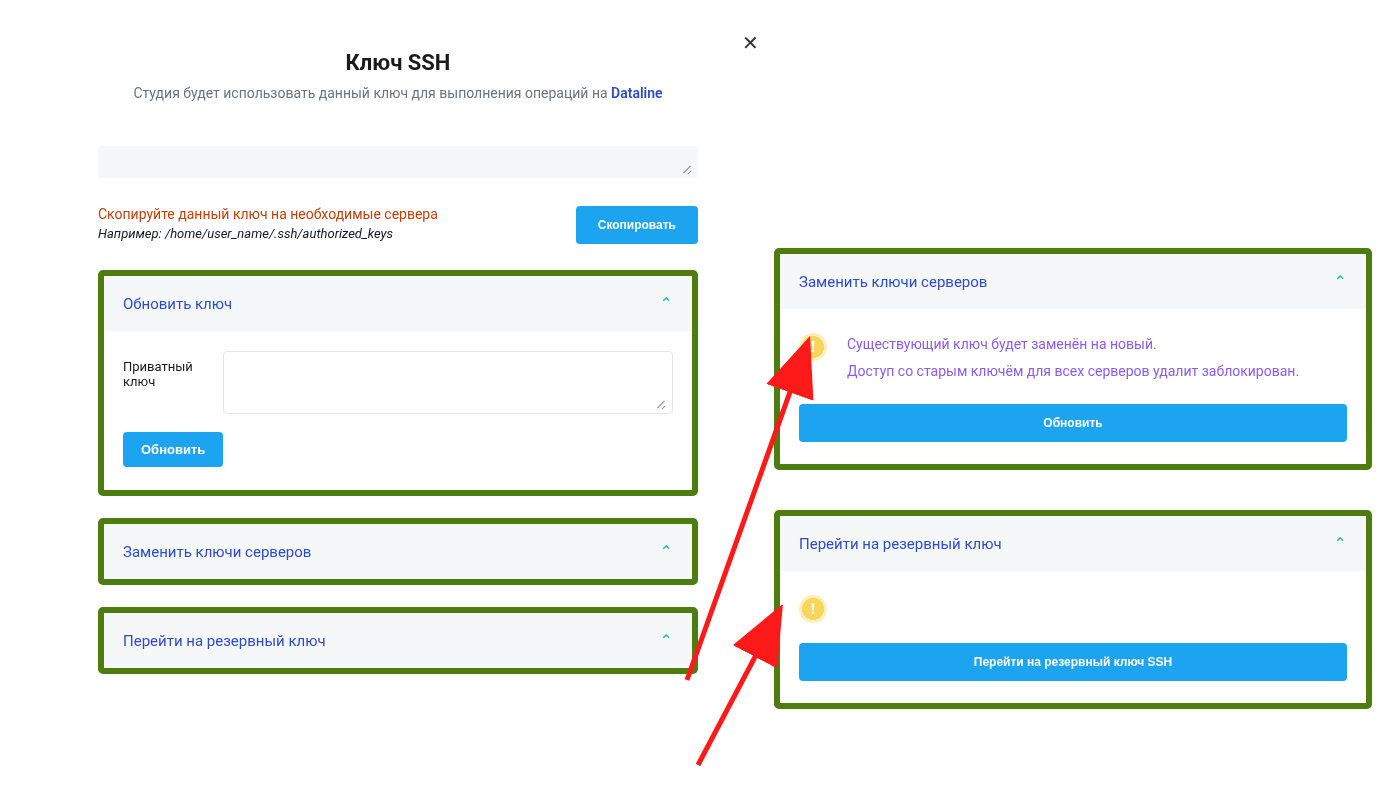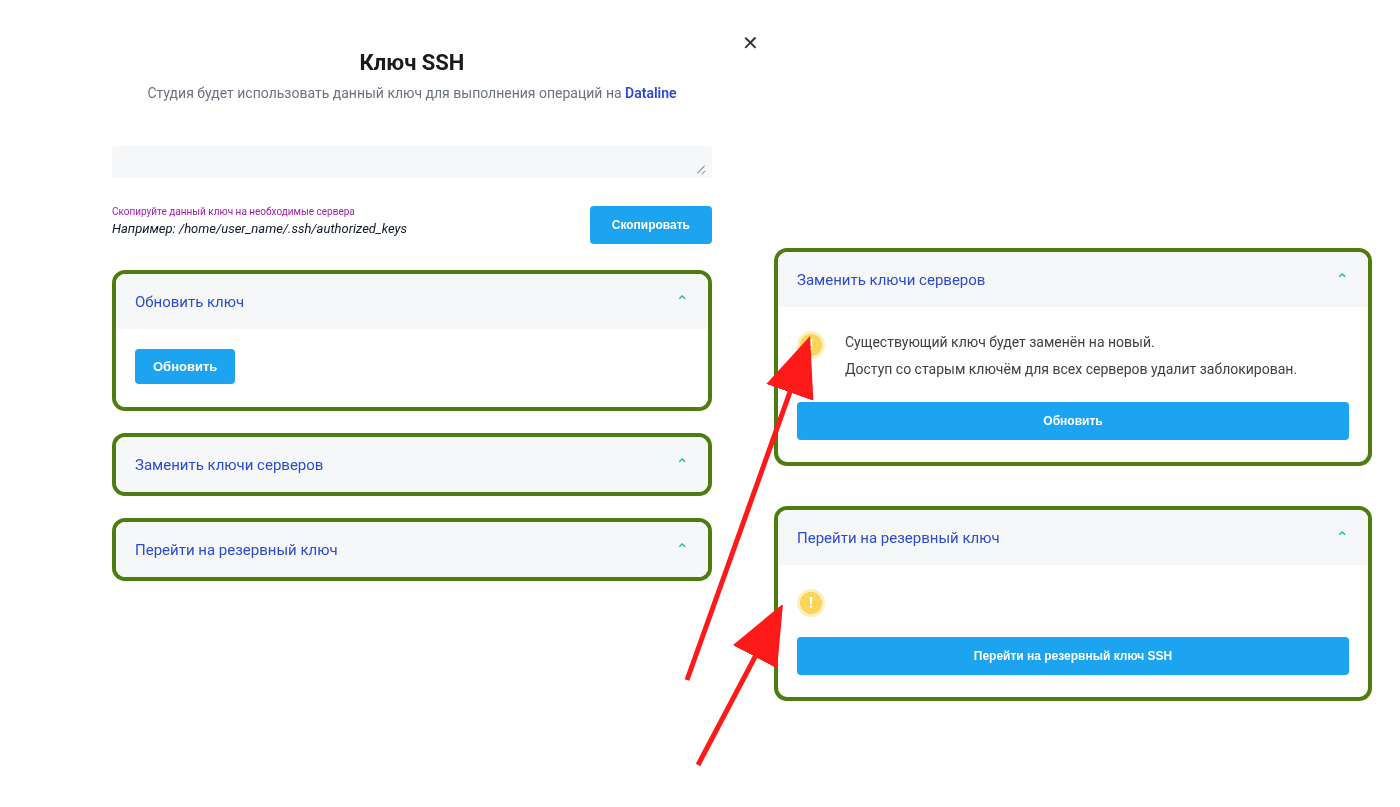--- a/index.html
+++ b/index.html
@@ -25,21 +25,21 @@
       top: 33px;
       left: 742px;
       font-size: 20px;
       color: #333;
       cursor: pointer;
       line-height: 1;
       font-weight: 300;
     }
     .left-panel {
       position: absolute;
-      left: 112px;
+      left: 98px;
       top: 50px;
       width: 600px;
     }
     .title {
       font-size: 22px;
       font-weight: 700;
       color: #1a1a1a;
       text-align: center;
       margin-bottom: 10px;
     }
@@ -92,22 +92,22 @@
     .copy-row {
       display: flex;
       justify-content: space-between;
       align-items: flex-start;
       margin-bottom: 26px;
     }
     .copy-info {
       flex: 1;
     }
     .copy-label {
-      font-size: 10px;
-      color: #a21caf;
+      font-size: 14px;
+      color: #c2410c;
       margin-bottom: 4px;
     }
     .copy-example {
       font-size: 13px;
       color: #0f172a;
       font-style: italic;
     }
     .btn {
       background: #1ca4f0;
       color: #fff;
@@ -120,22 +120,22 @@
     }
     .btn-sm {
       padding: 10px 18px;
       font-size: 13px;
     }
     .btn-full {
       width: 100%;
       text-align: center;
     }
     .accordion {
-      border: 4px solid #4d7c0f;
-      border-radius: 13px;
+      border: 6px solid #4d7c0f;
+      border-radius: 5px;
       margin-bottom: 22px;
       overflow: hidden;
     }
     .accordion-header {
       background: #f6f7f9;
       padding: 18px 19px;
       display: flex;
       justify-content: space-between;
       align-items: center;
       cursor: pointer;
@@ -202,21 +202,21 @@
       justify-content: center;
       color: #fff;
       font-weight: 900;
       font-size: 14px;
       flex-shrink: 0;
       margin-top: 2px;
     }
     .alert-text {
       flex: 1;
       font-size: 14px;
-      color: #404040;
+      color: #8b5cf6;
       line-height: 1.9;
     }
 
     .arrow {
       position: absolute;
       pointer-events: none;
     }
   </style>
 </head>
 <body>
@@ -242,20 +242,26 @@
       </div>
       <button class="btn">Скопировать</button>
     </div>
 
     <div class="accordion">
       <div class="accordion-header">
         <span class="accordion-title">Обновить ключ</span>
         <span class="accordion-chevron">⌃</span>
       </div>
       <div class="accordion-body">
+        <div class="form-row">
+          <div class="form-label">Приватный ключ</div>
+          <div class="textarea">
+            <span class="resize-handle"></span>
+          </div>
+        </div>
         <button class="btn btn-sm">Обновить</button>
       </div>
     </div>
 
     <div class="accordion">
       <div class="accordion-header">
         <span class="accordion-title">Заменить ключи серверов</span>
         <span class="accordion-chevron">⌃</span>
       </div>
     </div>

